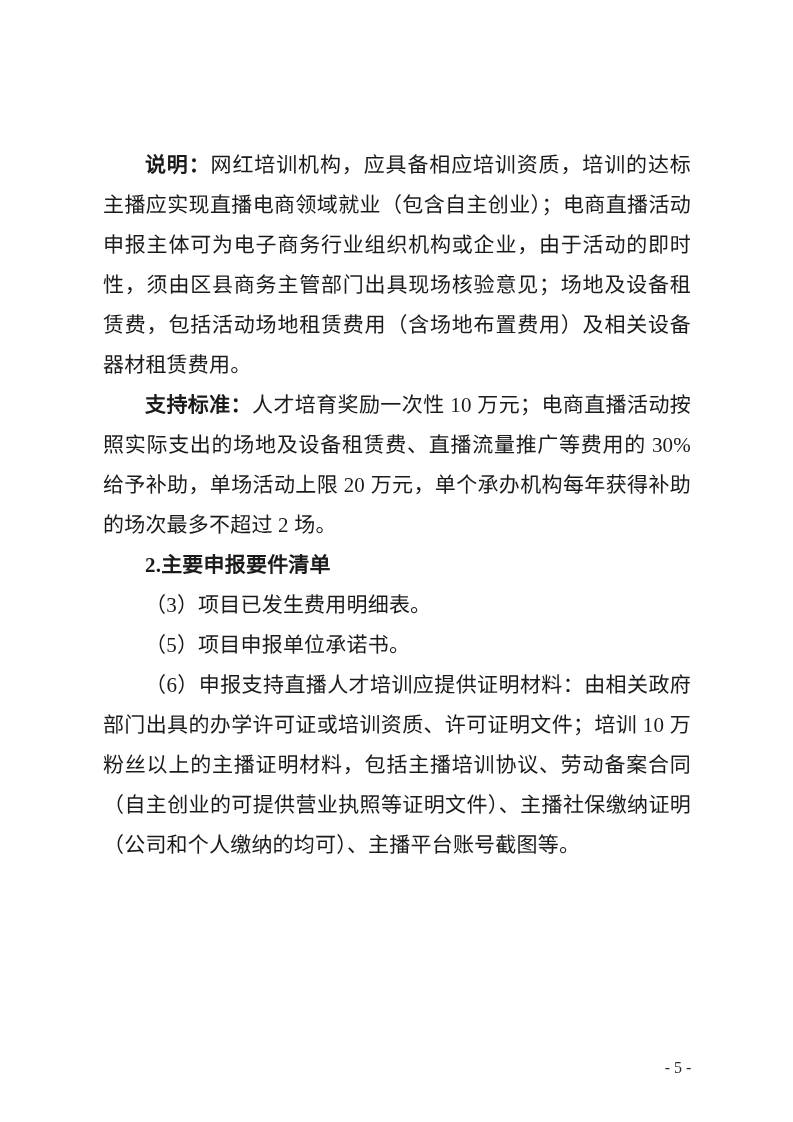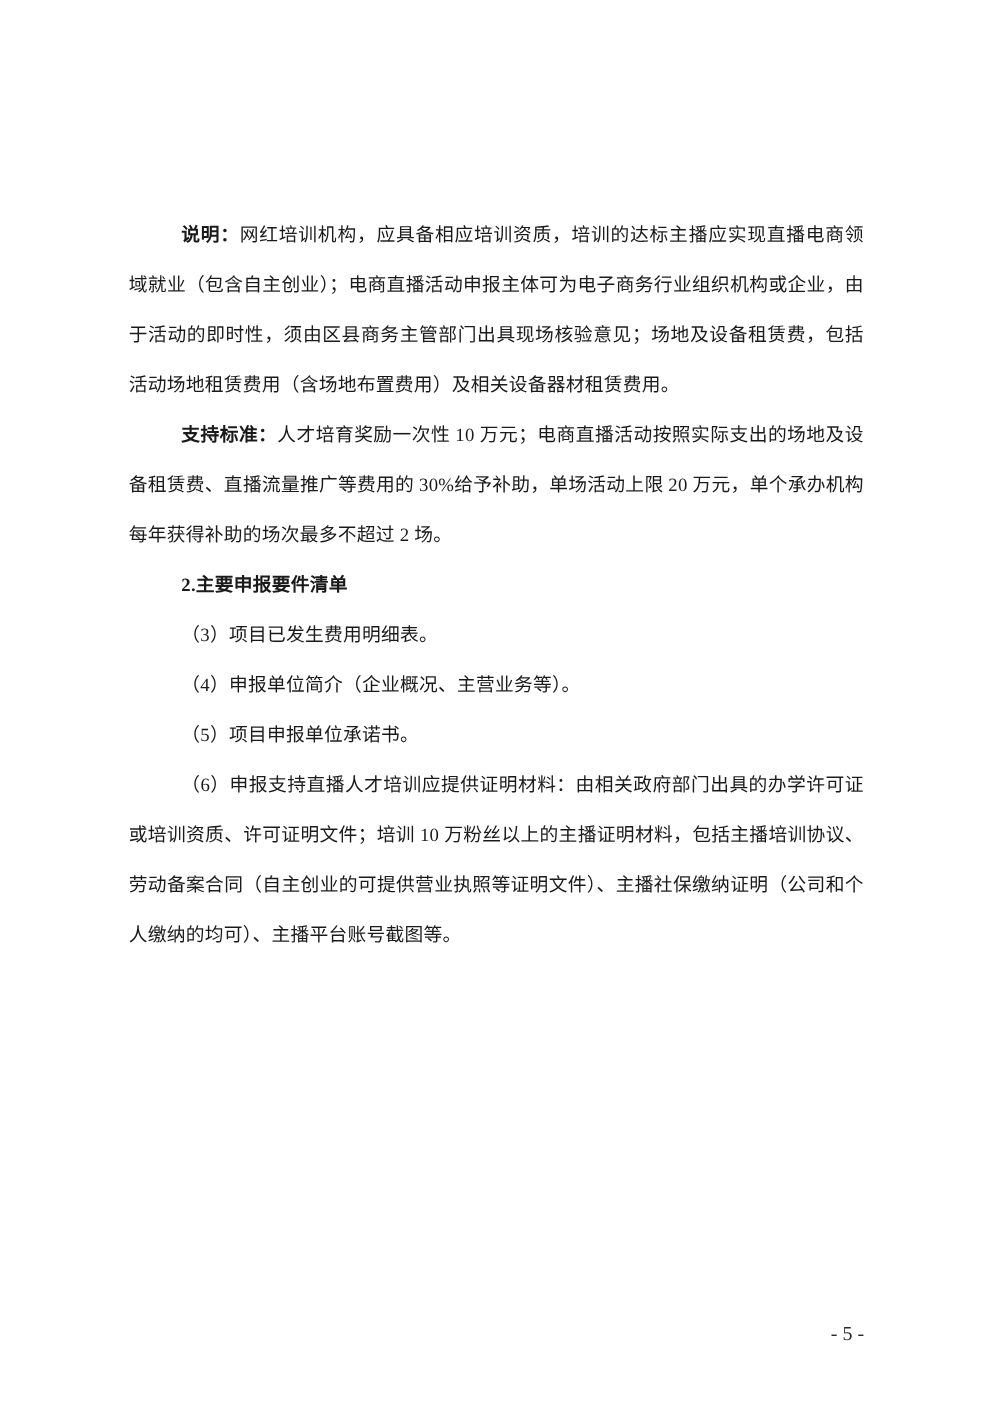--- a/index.html
+++ b/index.html
@@ -15,26 +15,25 @@
     background: #ffffff;
     overflow: hidden;
     font-family: "Liberation Serif", "DejaVu Serif", serif;
     color: #1a1a1a;
   }
   .content {
     position: absolute;
     top: 145px;
     left: 103px;
     width: 588px;
-    font-size: 15px;
+    font-size: 21px;
     line-height: 40px;
     text-align: justify;
     text-justify: inter-character;
     letter-spacing: 0.2px;
-    margin-top: 24px;
   }
   .content p {
     margin: 0;
     padding: 0;
     text-indent: 42px;
   }
   .bold-label {
     font-weight: 700;
   }
   .checklist-heading {
@@ -62,21 +61,20 @@
     <p><span class="bold-label">说明：</span><span>网红培训机构，应具备相应培训资质，培训的达标主播应实现直播电商领域就业（包含自主创业）；电商直播活动申报主体可为电子商务行业组织机构或企业，由于活动的即时性，须由区县商务主管部门出具现场核验意见；场地及设备租赁费，包括活动场地租赁费用（含场地布置费用）及相关设备器材租赁费用。</span></p>
 
     <p><span class="bold-label">支持标准：</span><span>人才培育奖励一次性 10 万元；电商直播活动按照实际支出的场地及设备租赁费、直播流量推广等费用的 30%给予补助，单场活动上限 20 万元，单个承办机构每年获得补助的场次最多不超过 2 场。</span></p>
 
     <p class="checklist-heading">2.主要申报要件清单</p>
 
 
     <p>（3）项目已发生费用明细表。</p>
 
 
-    <p>（4）申报单位简介（企业概况、主营业务等）。</p>
 
     <p>（5）项目申报单位承诺书。</p>
 
     <p>（6）申报支持直播人才培训应提供证明材料：由相关政府部门出具的办学许可证或培训资质、许可证明文件；培训 10 万粉丝以上的主播证明材料，包括主播培训协议、劳动备案合同（自主创业的可提供营业执照等证明文件）、主播社保缴纳证明（公司和个人缴纳的均可）、主播平台账号截图等。</p>
 
   </div>
 
   <div class="page-footer">- 5 -</div>
 </div>
 

